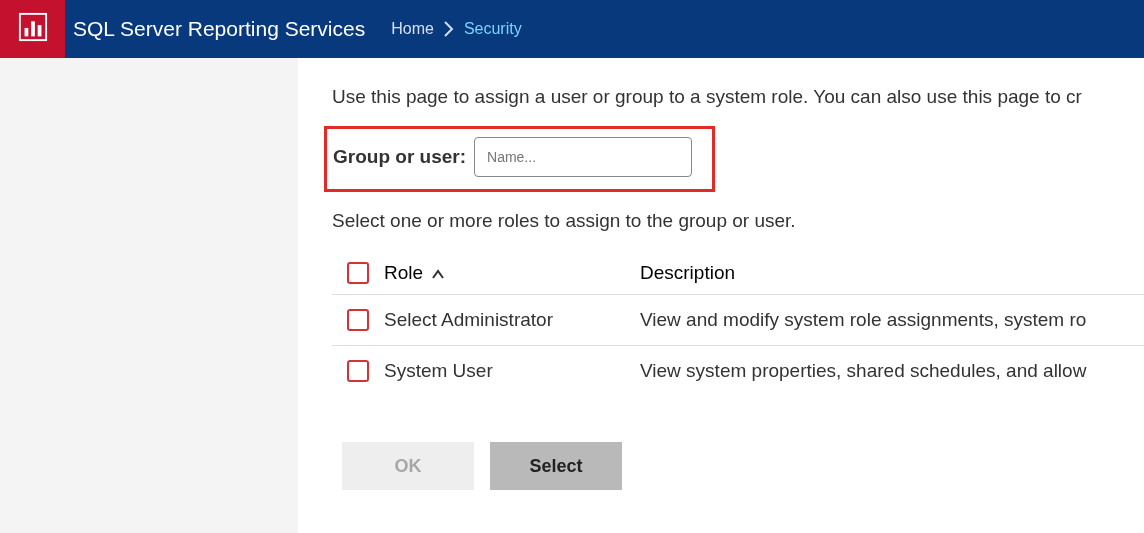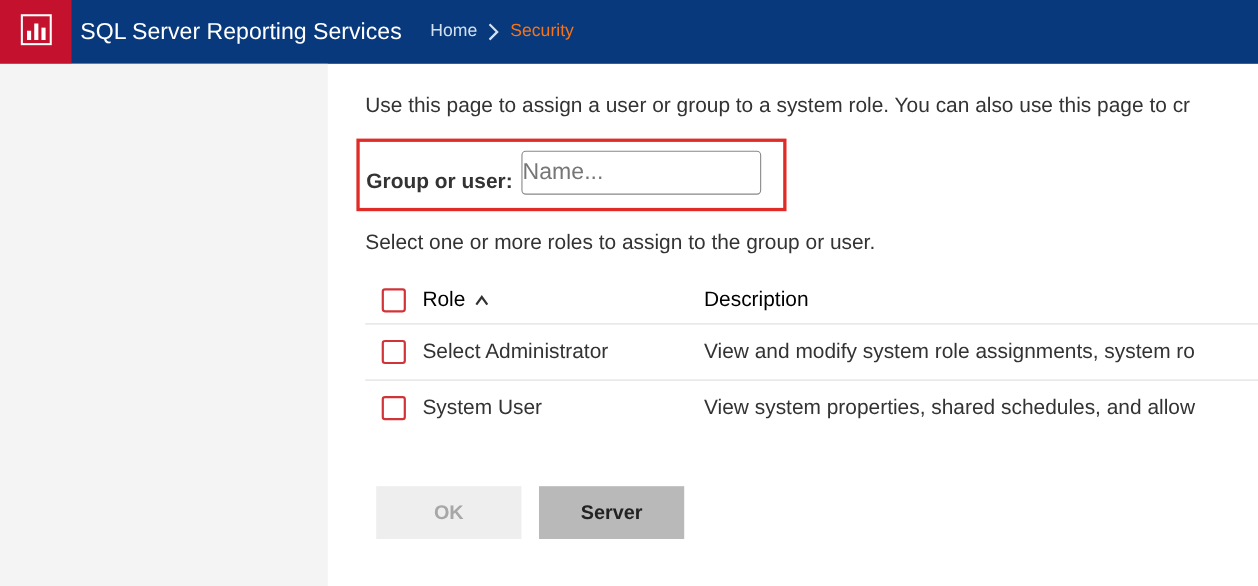--- a/index.html
+++ b/index.html
@@ -47,59 +47,59 @@
       color: #d3e0f0;
       white-space: nowrap;
     }
     .breadcrumb a { color: #d3e0f0; text-decoration: none; }
     .breadcrumb .sep {
       margin: 0 10px;
       display: flex;
       align-items: center;
     }
     .breadcrumb .sep svg { width: 10px; height: 16px; }
-    .breadcrumb .current { color: #f97316; }
+    .breadcrumb .current { color: #7dd3fc; }
 
     
     .body-row { display: flex; height: calc(533px - 58px); }
     .sidebar {
       width: 298px;
       background: #f4f4f4;
       flex-shrink: 0;
     }
     .main {
       padding: 28px 0 0 34px;
       white-space: nowrap;
       position: relative;
     }
     .intro {
       font-size: 19px;
       color: #333;
       margin-bottom: 18px;
     }
     .group-user-row {
       display: inline-flex;
-      align-items: flex-end;
+      align-items: center;
       padding: 8px 20px 12px 6px;
       border: 3px solid #e02b27;
       margin-left: -8px;
       margin-bottom: 18px;
     }
     .group-user-label {
       font-weight: 700;
       font-size: 19px;
       margin-right: 8px;
     }
     .name-input {
       height: 40px;
       width: 218px;
       border: 1px solid #888;
       border-radius: 4px;
-      padding: 0 0;
-      font-size: 21px;
+      padding: 0 12px;
+      font-size: 14px;
       font-family: inherit;
       color: #333;
     }
     .name-input::placeholder { color: #767676; }
     .select-text {
       font-size: 19px;
       margin-bottom: 20px;
     }
 
     
@@ -214,16 +214,16 @@
         <div class="col-check">
           <span class="chk"></span>
         </div>
         <div class="col-role">System User</div>
         <div class="col-desc">View system properties, shared schedules, and allow</div>
       </div>
     </div>
 
     <div class="btn-row">
       <button class="btn btn-ok">OK</button>
-      <button class="btn btn-cancel">Server</button>
+      <button class="btn btn-cancel">Select</button>
     </div>
   </div>
 </div>
 
 </body></html>

